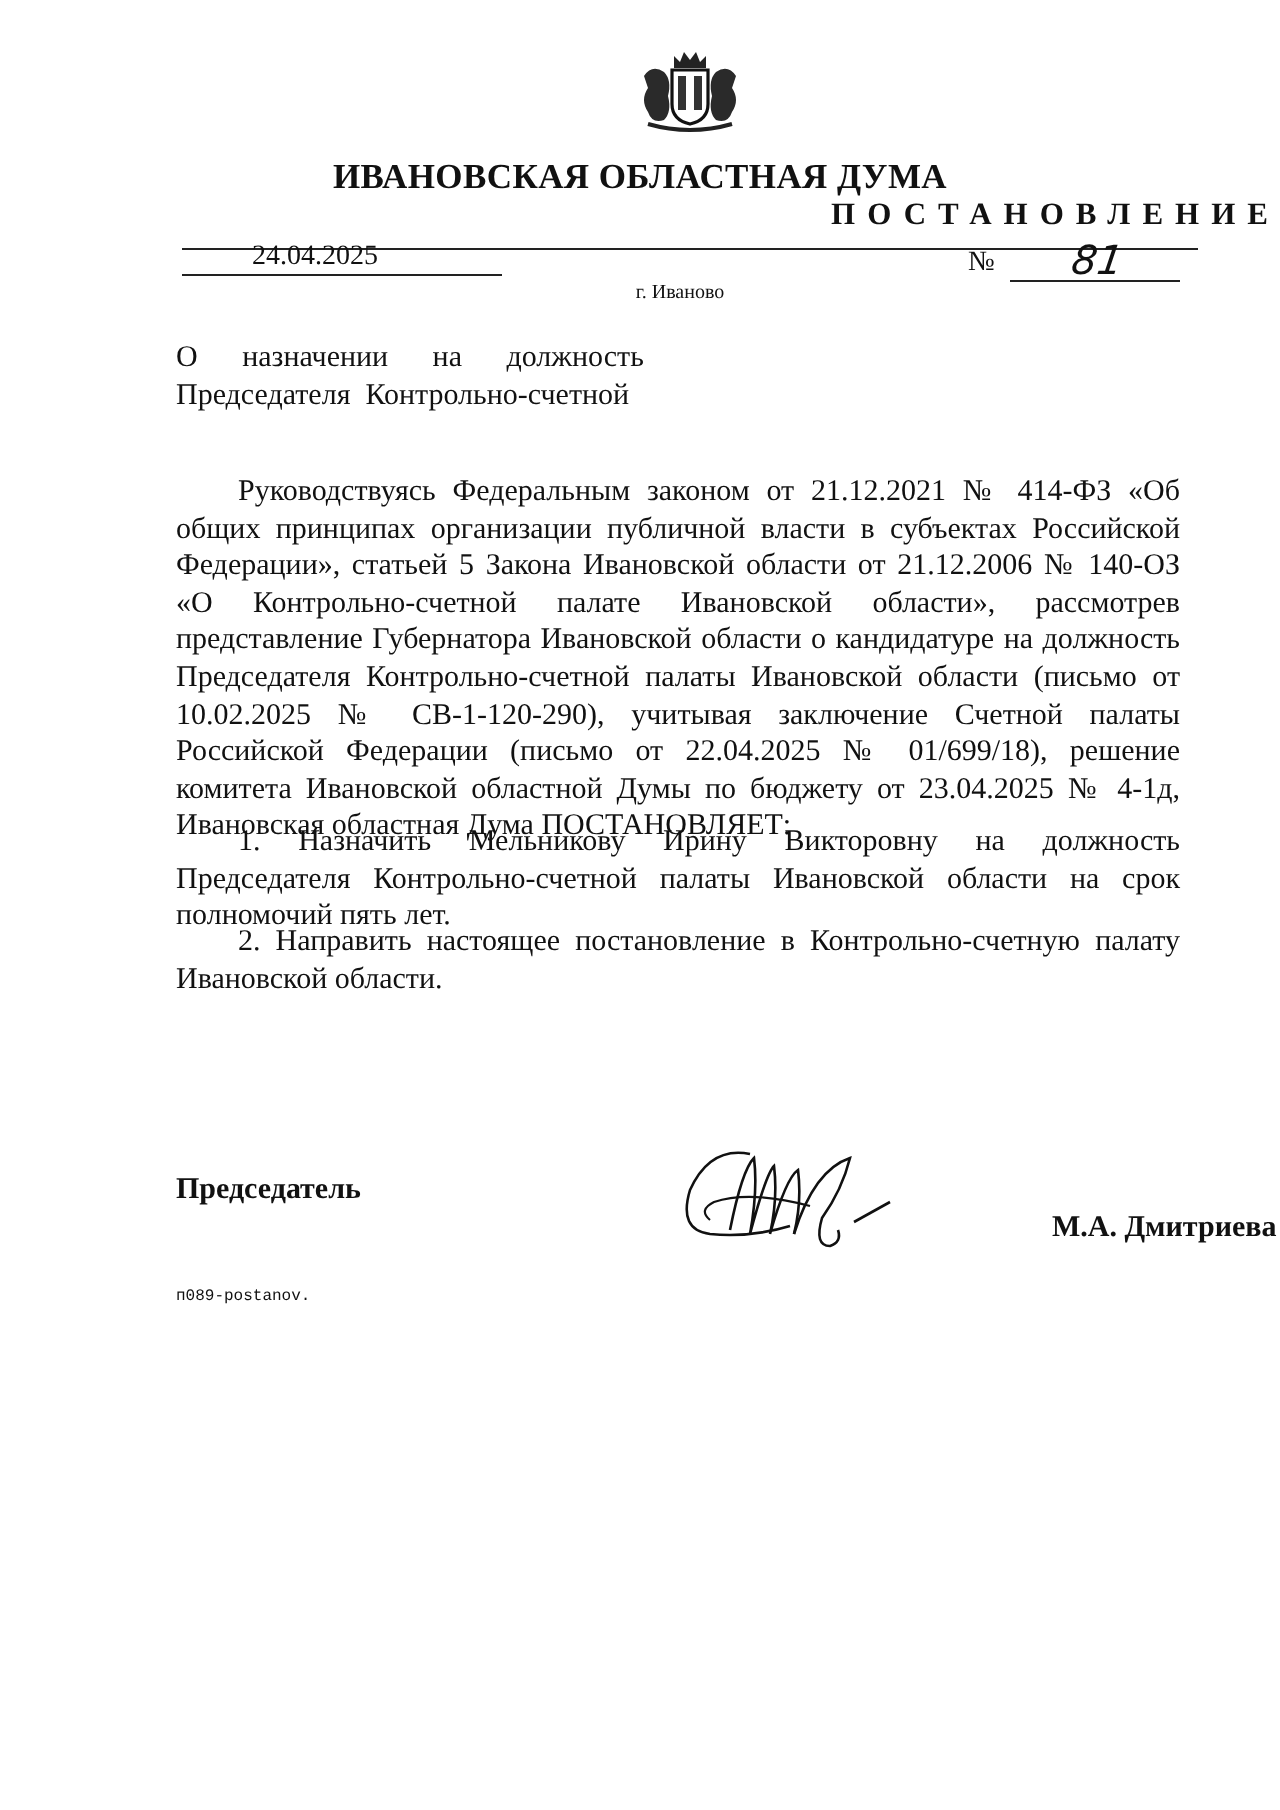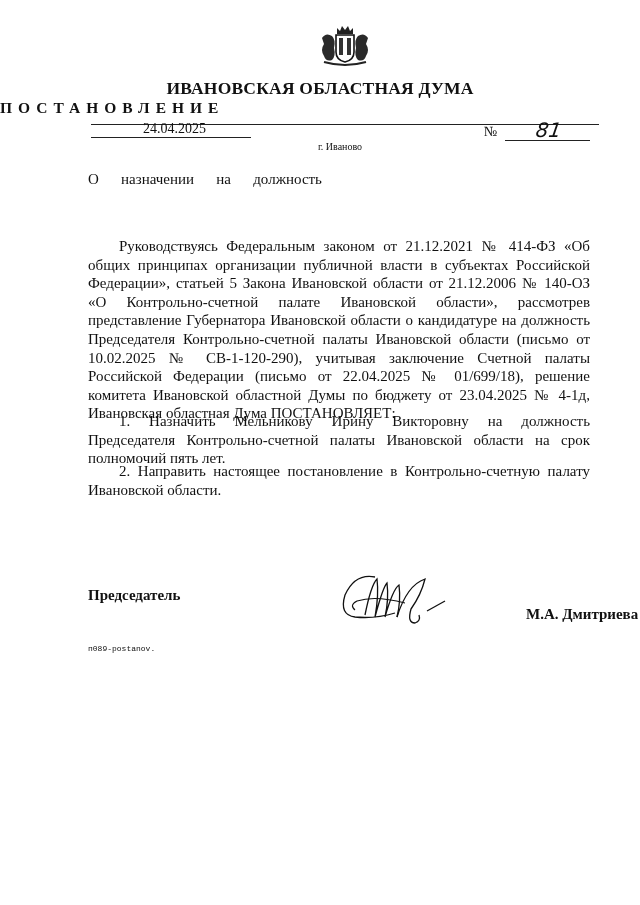--- a/index.html
+++ b/index.html
@@ -1,23 +1,23 @@
 <!DOCTYPE html>
 <html><head>
 <meta charset="utf-8">
 <style>
   html, body { margin: 0; padding: 0; background: #ffffff; }
   body { width: 640px; height: 905px; position: relative; overflow: hidden;
          font-family: "Liberation Serif", "DejaVu Serif", serif; color: #111; }
   .abs { position: absolute; }
   #emblem { left: 318px; top: 24px; width: 54px; height: 44px; }
   #org-title { left: 0; width: 640px; top: 78px; text-align: center; font-weight: bold; font-size: 17.5px; letter-spacing: 0.2px; }
-  #doc-type { left: 0; width: 640px; top: 99px; text-align: left; font-weight: bold; font-size: 15.5px; letter-spacing: 6px; }
+  #doc-type { left: 0; width: 640px; top: 99px; text-align: right; font-weight: bold; font-size: 15.5px; letter-spacing: 6px; }
   .rule { position: absolute; height: 0; border-top: 1px solid #222; }
-  #date { left: 143px; top: 121px; font-size: 14px; }
+  #date { left: 126px; top: 121px; font-size: 14px; }
   #num-sign { left: 484px; top: 124px; font-size: 14px; }
   #num-val { left: 536px; top: 118px; font-size: 20px; font-style: italic; font-family: "DejaVu Sans", sans-serif; font-weight: 300; transform: skewX(-8deg); }
   #city { left: 0; width: 680px; top: 141px; text-align: center; font-size: 10px; }
   #subject { left: 88px; top: 170px; width: 234px; font-size: 15px; line-height: 19px; }
   #subject .l1 { display: flex; justify-content: space-between; }
   .para { position: absolute; left: 88px; width: 502px; font-size: 15px; line-height: 18.6px; text-align: justify; }
   .indent { text-indent: 31px; }
   #preamble { top: 237px; }
   #item1 { top: 412px; }
   #item2 { top: 462px; }
@@ -53,20 +53,21 @@
 <div class="rule" style="left:505px; top:140px; width:85px;"></div>
 <div id="city" class="abs">г. Иваново</div>
 
 <div id="subject" class="abs">
   <div class="l1">
     <span>О</span>
     <span>назначении</span>
     <span>на</span>
     <span>должность</span>
   </div>
+  <div style="white-space:pre;">Председателя  Контрольно-счетной</div>
 </div>
 
 <div id="preamble" class="para indent">Руководствуясь Федеральным законом от 21.12.2021 № 414-ФЗ «Об общих принципах организации публичной власти в субъектах Российской Федерации», статьей 5 Закона Ивановской области от 21.12.2006 № 140-ОЗ «О Контрольно-счетной палате Ивановской области», рассмотрев представление Губернатора Ивановской области о кандидатуре на должность Председателя Контрольно-счетной палаты Ивановской области (письмо от 10.02.2025 № СВ-1-120-290), учитывая заключение Счетной палаты Российской Федерации (письмо от 22.04.2025 № 01/699/18), решение комитета Ивановской областной Думы по бюджету от 23.04.2025 № 4-1д, Ивановская областная Дума ПОСТАНОВЛЯЕТ:</div>
 <div id="item1" class="para indent">1. Назначить Мельникову Ирину Викторовну на должность Председателя Контрольно-счетной палаты Ивановской области на срок полномочий пять лет.</div>
 <div id="item2" class="para indent">2. Направить настоящее постановление в Контрольно-счетную палату Ивановской области.</div>
 
 <div id="sig-title" class="abs">
   <div>Председатель</div>
 </div>
 

